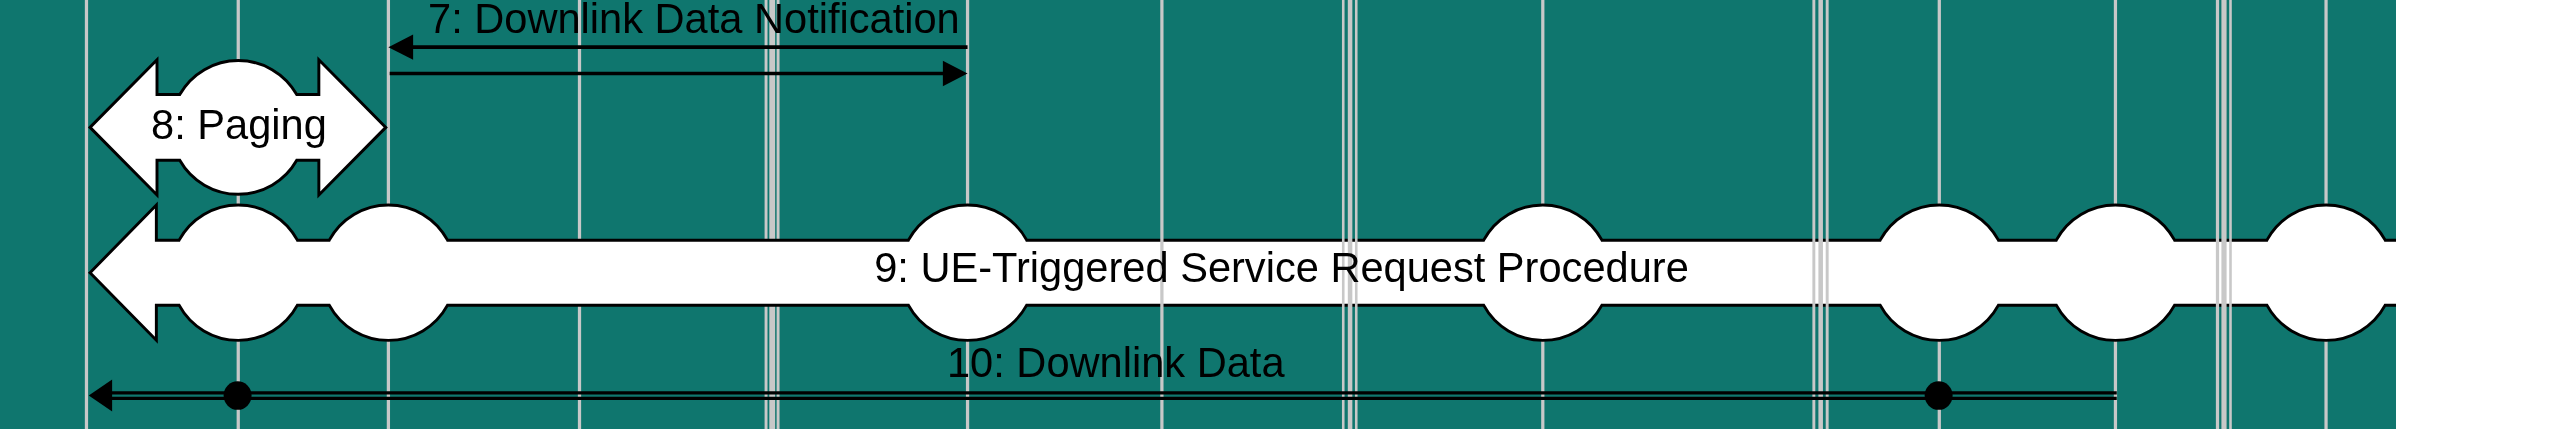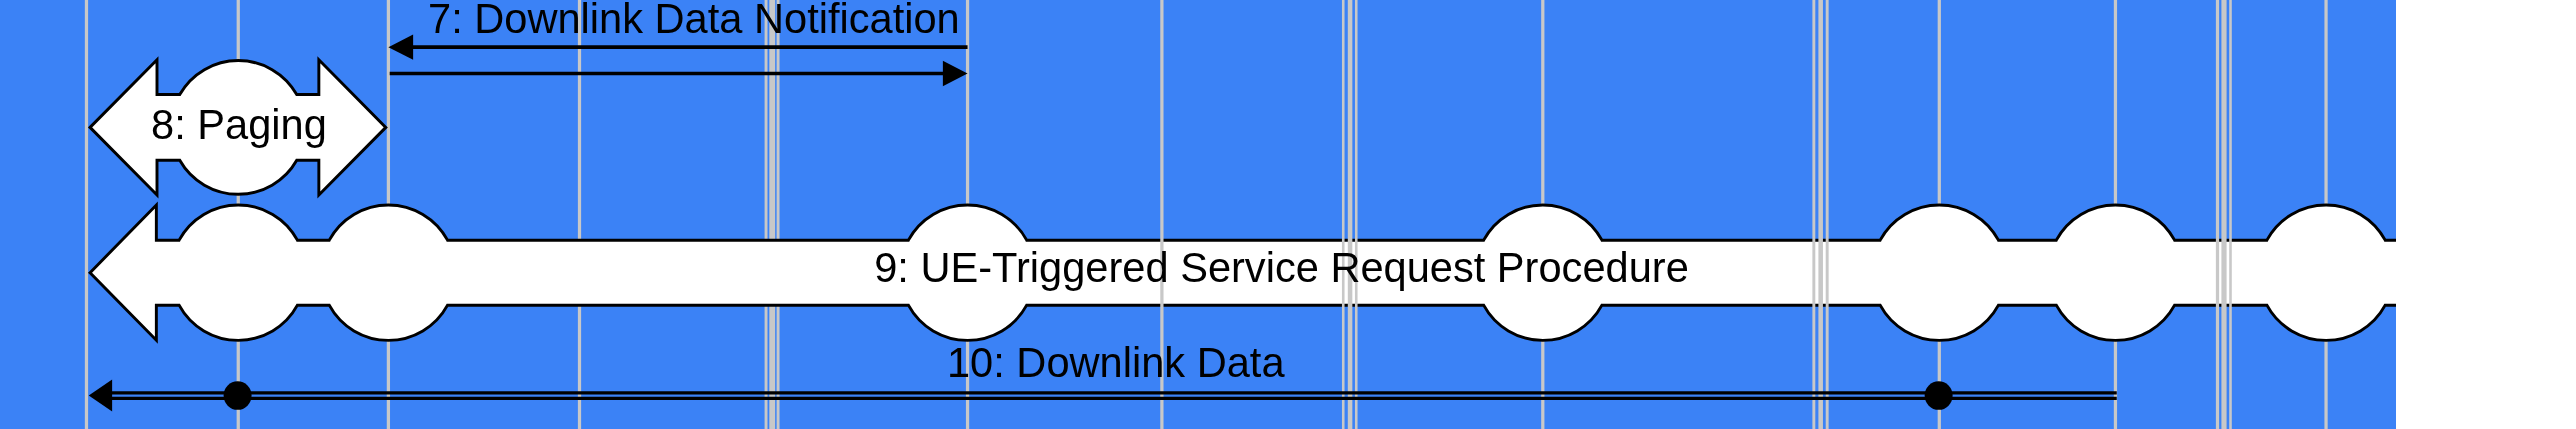--- a/index.html
+++ b/index.html
@@ -4,21 +4,21 @@
 <style>
   html, body {
     margin: 0;
     padding: 0;
     background: #ffffff;
   }
   .stage {
     position: relative;
     width: 2396px;
     height: 429px;
-    background: #3b82f6;
+    background: #0f766e;
     overflow: hidden;
   }
   svg { display: block; }
   text.msg-label {
     font-family: "Liberation Sans", sans-serif;
     font-size: 64px;
     fill: #000000;
     text-anchor: middle;
   }
   .outline {

